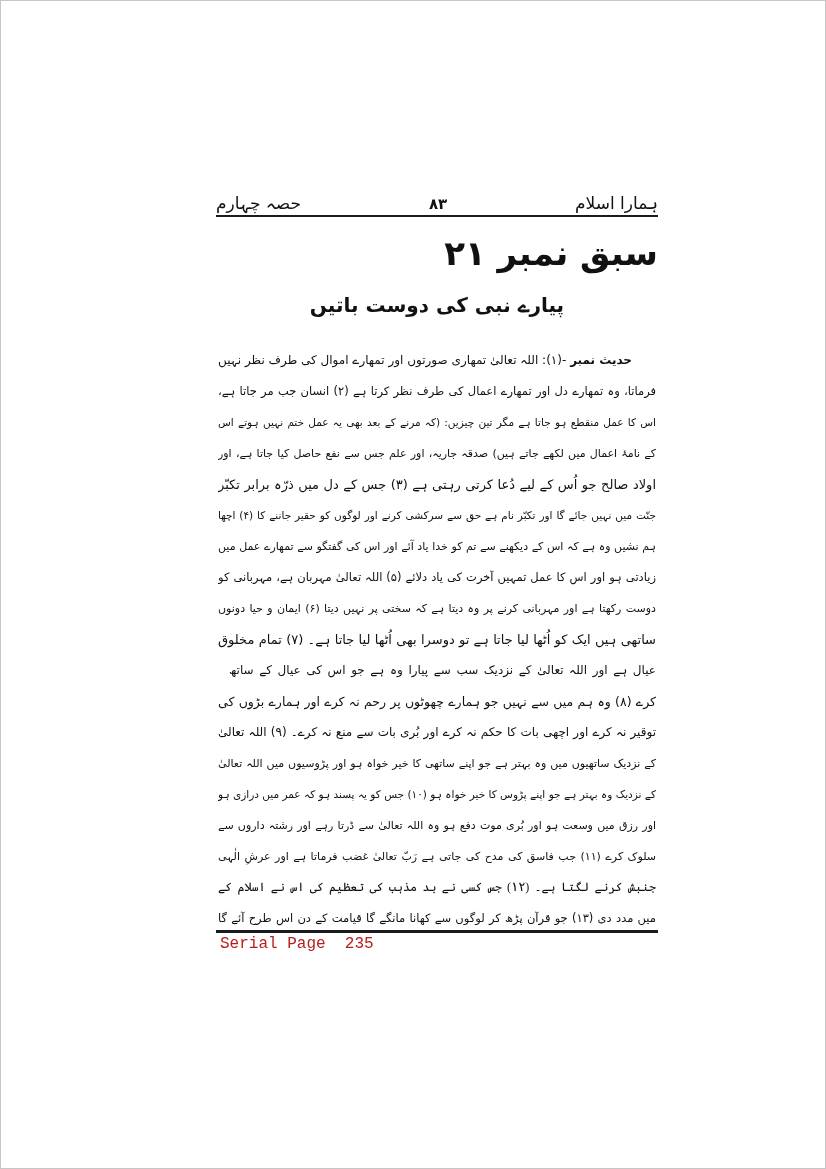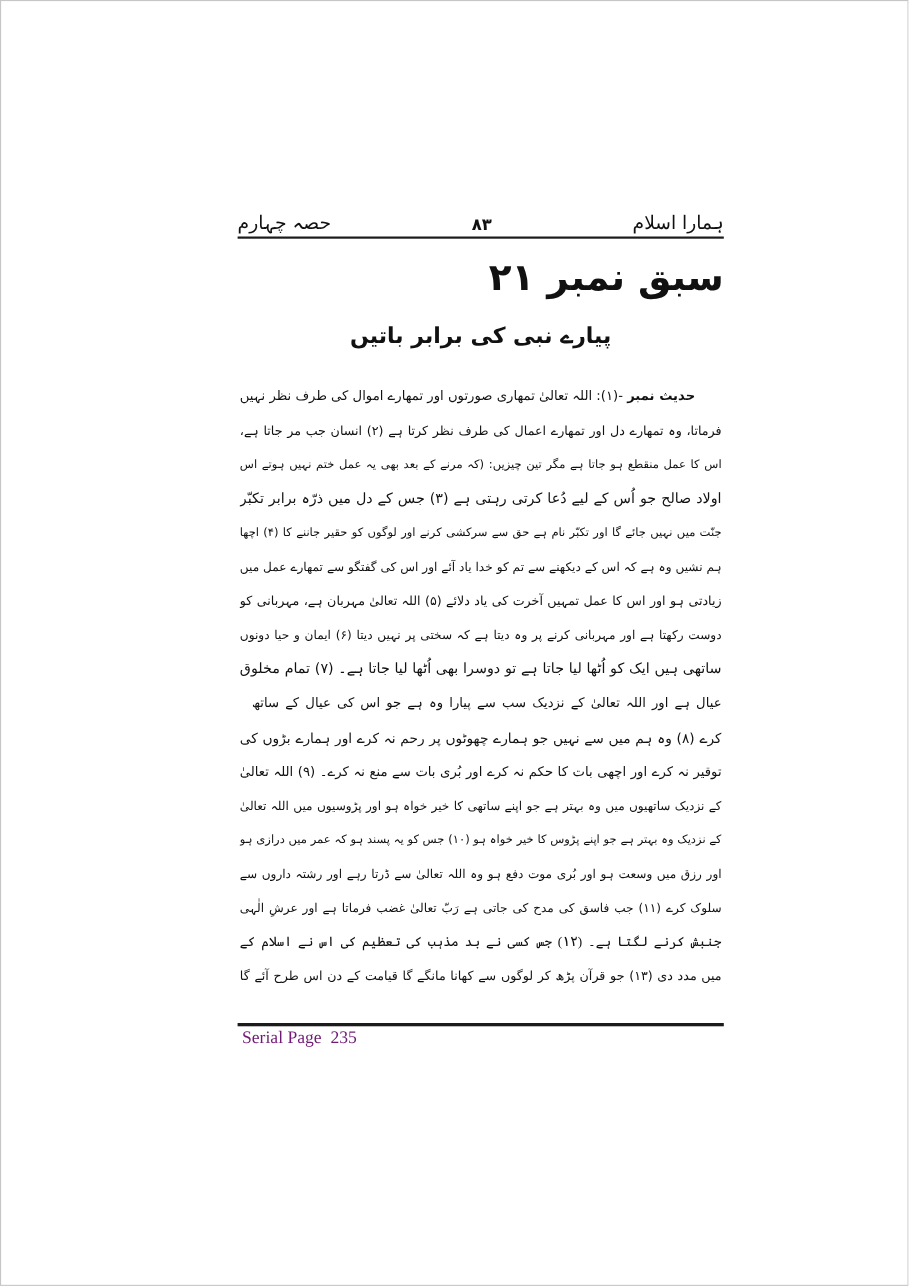--- a/index.html
+++ b/index.html
@@ -101,46 +101,47 @@
     left: 215px;
     top: 929px;
     width: 442px;
     height: 3px;
     background: #1b1b1b;
   }
   .serial-page {
     position: absolute;
     left: 219px;
     top: 934px;
-    font-family: Liberation Serif, serif;
+    font-family: Liberation Mono, monospace;
     font-size: 16px;
-    color: #701a75;
+    color: #b91c1c;
     direction: ltr;
     white-space: pre;
   }
 </style>
 </head>
 <body>
 
 <div class="page">
 
   <div class="header-row">
     <span class="header-side">ہمارا اسلام</span>
     <span class="header-page-num">۸۳</span>
     <span class="header-side">حصہ چہارم</span>
   </div>
   <div class="header-rule"></div>
 
   <div class="lesson-title">سبق نمبر ۲۱</div>
-  <div class="lesson-subtitle">پیارے نبی کی برابر باتیں</div>
+  <div class="lesson-subtitle">پیارے نبی کی دوست باتیں</div>
 
   <div class="body-text">
     <div class="body-line first-line" style="font-size: 12px;"><span class="hadith-lead">حدیث نمبر</span><span> -(۱): اللہ تعالیٰ تمھاری صورتوں اور تمھارے اموال کی طرف نظر نہیں</span></div>
     <div class="body-line" style="font-size: 11.5px;">فرماتا، وہ تمھارے دل اور تمھارے اعمال کی طرف نظر کرتا ہے (۲) انسان جب مر جاتا ہے،</div>
     <div class="body-line" style="font-size: 10.5px;">اس کا عمل منقطع ہو جاتا ہے مگر تین چیزیں: (کہ مرنے کے بعد بھی یہ عمل ختم نہیں ہوتے اس</div>
+    <div class="body-line" style="font-size: 11px;">کے نامۂ اعمال میں لکھے جاتے ہیں) صدقہ جاریہ، اور علم جس سے نفع حاصل کیا جاتا ہے، اور</div>
     <div class="body-line" style="font-size: 13px;">اولاد صالح جو اُس کے لیے دُعا کرتی رہتی ہے (۳) جس کے دل میں ذرّہ برابر تکبّر ہوگا وہ</div>
     <div class="body-line" style="font-size: 10.5px;">جنّت میں نہیں جائے گا اور تکبّر نام ہے حق سے سرکشی کرنے اور لوگوں کو حقیر جاننے کا (۴) اچھا</div>
     <div class="body-line" style="font-size: 11px;">ہم نشیں وہ ہے کہ اس کے دیکھنے سے تم کو خدا یاد آئے اور اس کی گفتگو سے تمھارے عمل میں</div>
     <div class="body-line" style="font-size: 11.5px;">زیادتی ہو اور اس کا عمل تمہیں آخرت کی یاد دلائے (۵) اللہ تعالیٰ مہربان ہے، مہربانی کو</div>
     <div class="body-line" style="font-size: 11px;">دوست رکھتا ہے اور مہربانی کرنے پر وہ دیتا ہے کہ سختی پر نہیں دیتا (۶) ایمان و حیا دونوں</div>
     <div class="body-line" style="font-size: 13px;">ساتھی ہیں ایک کو اُٹھا لیا جاتا ہے تو دوسرا بھی اُٹھا لیا جاتا ہے۔ (۷) تمام مخلوق اللہ تعالیٰ کی</div>
     <div class="body-line" style="font-size: 12px; margin-left: 11px;">عیال ہے اور اللہ تعالیٰ کے نزدیک سب سے پیارا وہ ہے جو اس کی عیال کے ساتھ احسان</div>
     <div class="body-line" style="font-size: 12.5px;">کرے (۸) وہ ہم میں سے نہیں جو ہمارے چھوٹوں پر رحم نہ کرے اور ہمارے بڑوں کی</div>
     <div class="body-line" style="font-size: 12px;">توقیر نہ کرے اور اچھی بات کا حکم نہ کرے اور بُری بات سے منع نہ کرے۔ (۹) اللہ تعالیٰ</div>
     <div class="body-line" style="font-size: 11px;">کے نزدیک ساتھیوں میں وہ بہتر ہے جو اپنے ساتھی کا خیر خواہ ہو اور پڑوسیوں میں اللہ تعالیٰ</div>

